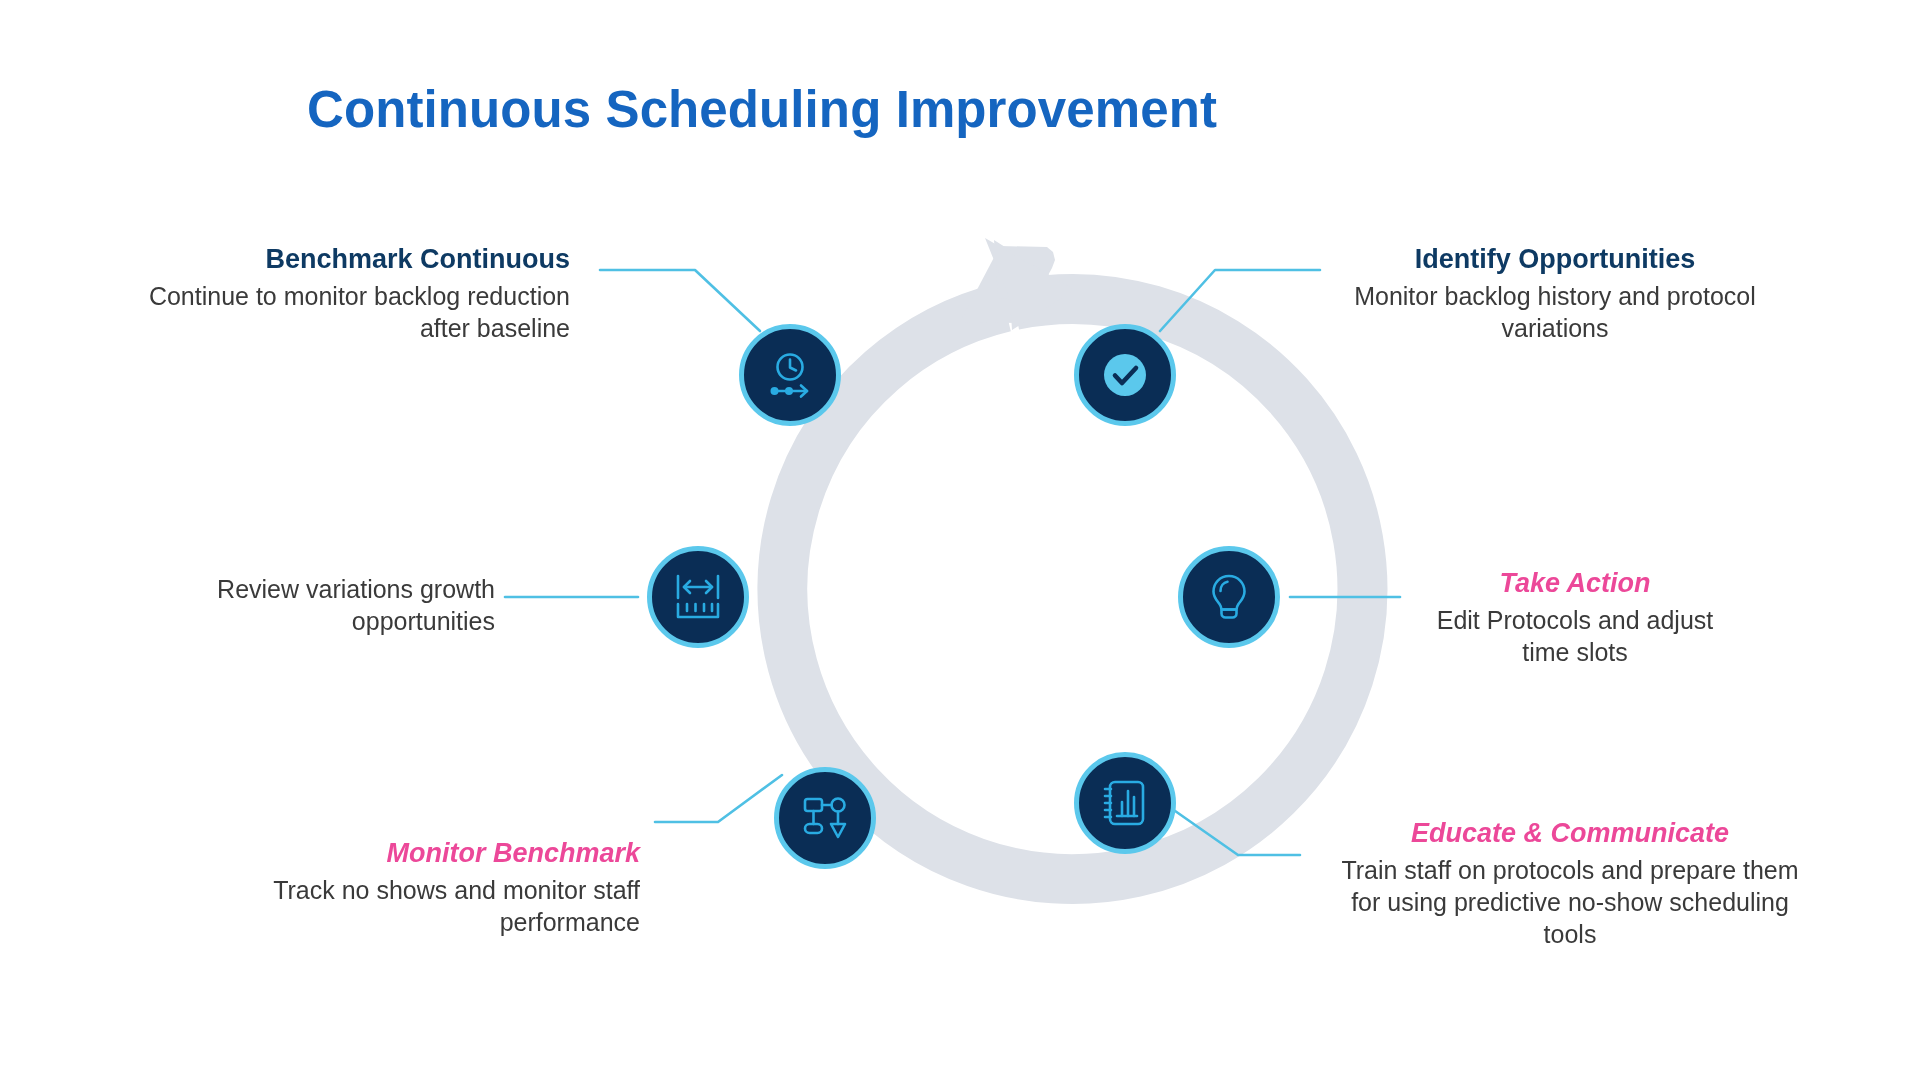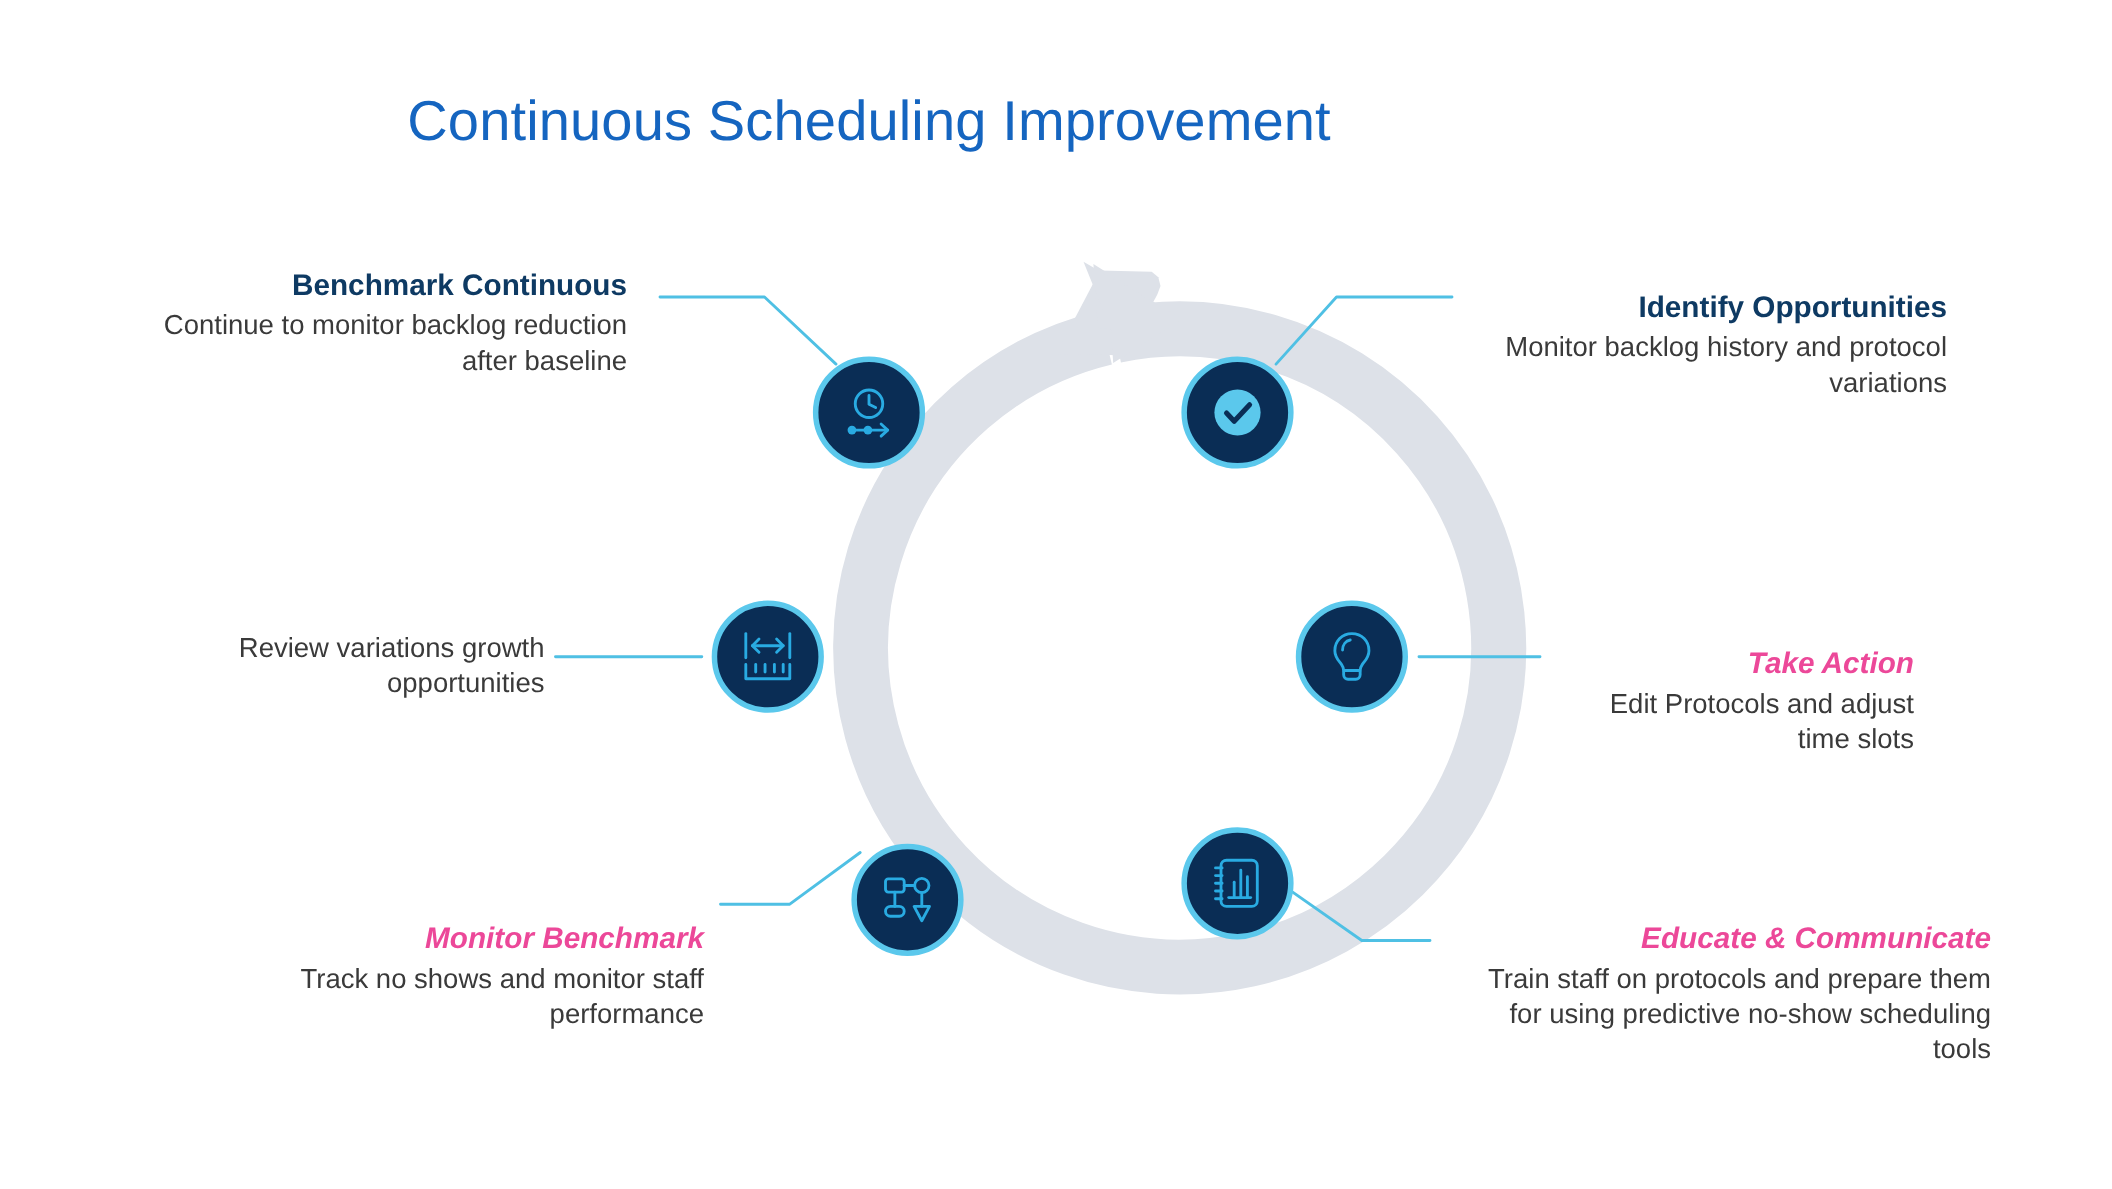--- a/index.html
+++ b/index.html
@@ -10,25 +10,24 @@
     overflow:hidden;
     position:relative;
   }
   #stage{position:absolute;inset:0;width:1920px;height:1081px;}
 
   .title{
     position:absolute;
     left:0;top:80px;width:1524px;
     text-align:center;
     font-size:51px;
-    font-weight:400;
+    font-weight:700;
     color:#1565C0;
     letter-spacing:0.1px;
     white-space:nowrap;
-    margin-left:28px;
   }
 
   svg.ring{position:absolute;left:0;top:0;width:1920px;height:1081px;pointer-events:none;}
 
   .node{
     position:absolute;
     width:102px;height:102px;
     border-radius:50%;
     background:#0A2D55;
     border:5px solid #5BC8EC;
@@ -47,21 +46,21 @@
   .blk .bd{
     font-size:25px;
     font-weight:400;
     line-height:1.28;
     color:#3A3A3A;
     margin-top:5px;
   }
   .navy .hd{color:#0E3A63;}
   .dark .hd{color:#ec4899;font-style:italic;}
   .r-align{text-align:right;}
-  .l-align{text-align:right;margin-top:20px;}
+  .l-align{text-align:center;}
 </style>
 </head>
 <body>
 
 <div id="stage">
 
   <div class="title">Continuous Scheduling Improvement</div>
 
   <svg class="ring" viewBox="0 0 1920 1081">
     <g>

